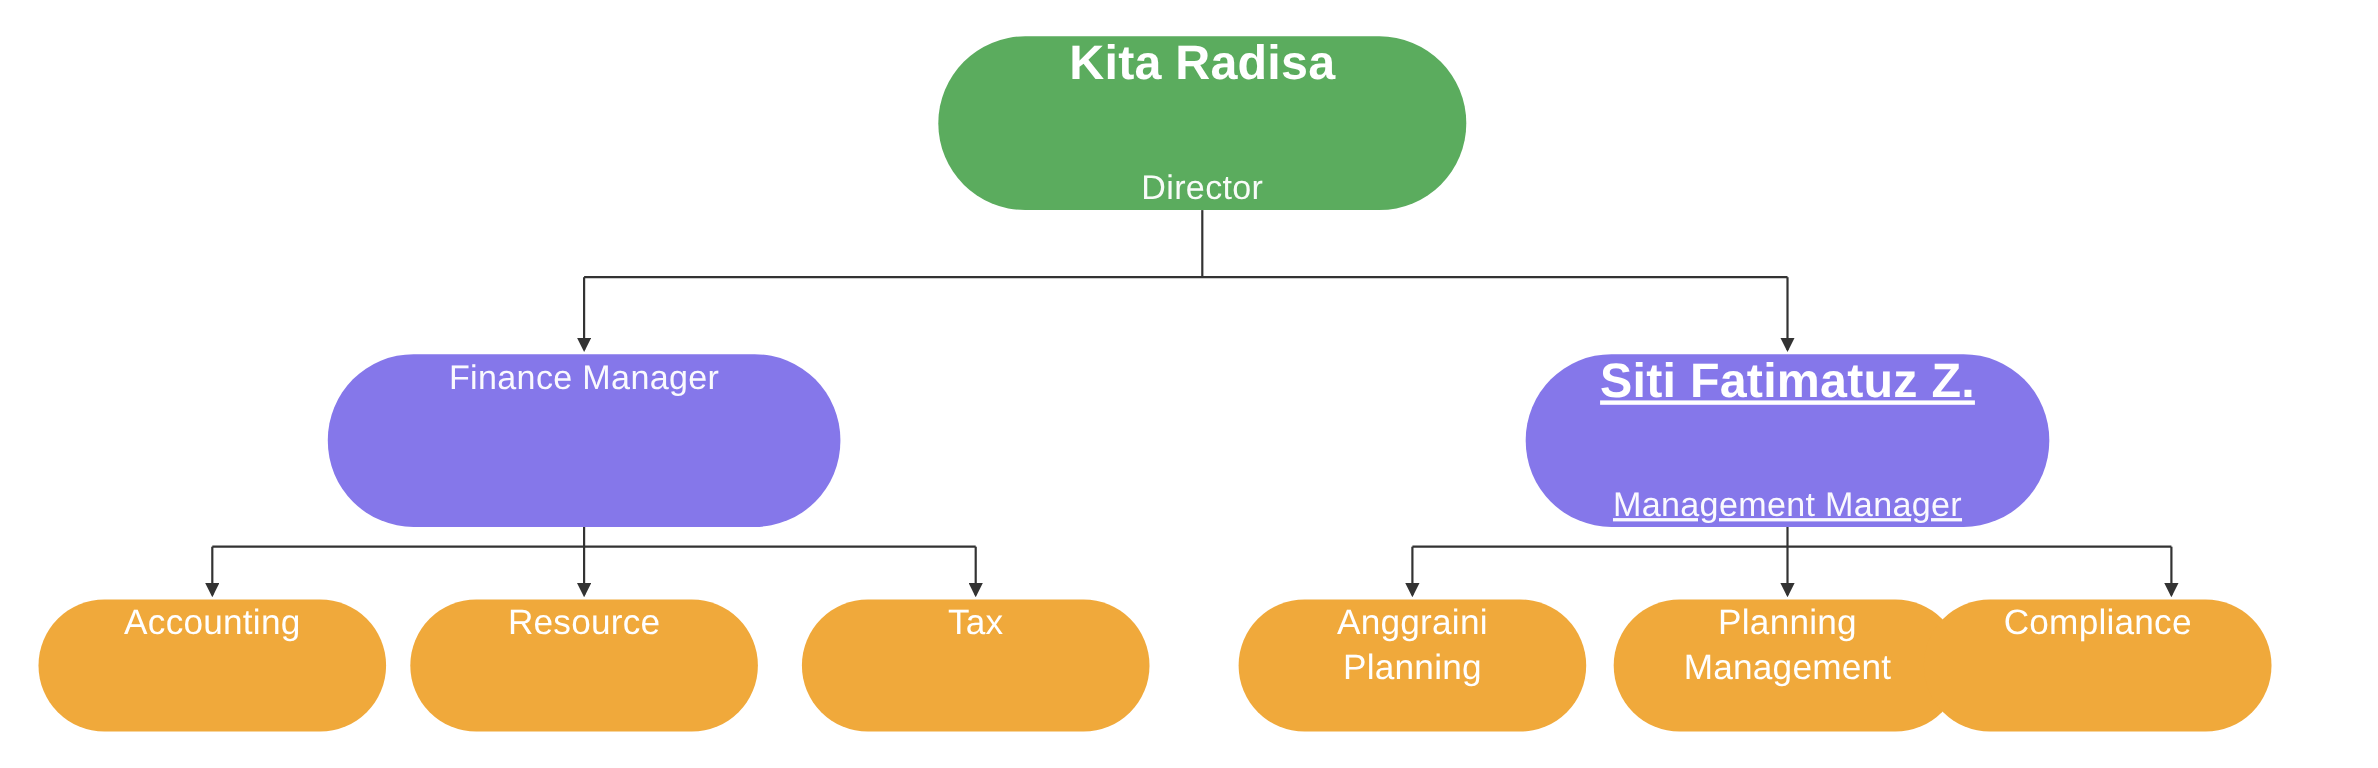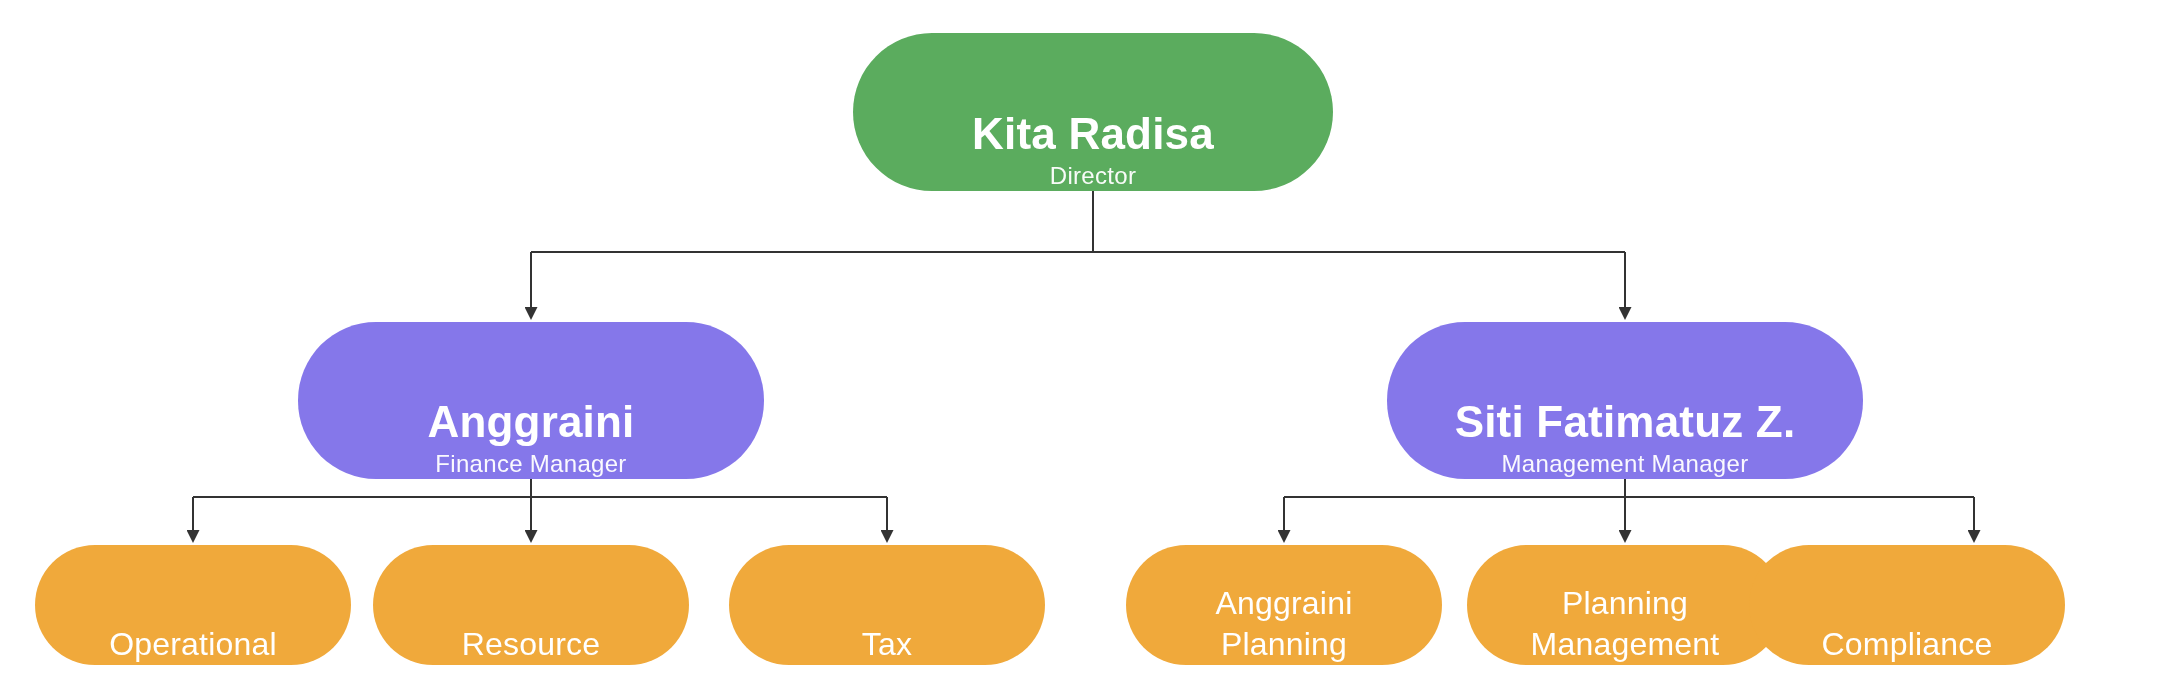--- a/index.html
+++ b/index.html
@@ -23,53 +23,53 @@
   svg.connectors path.line {
     fill: none;
     stroke: var(--connector, #333333);
     stroke-width: 2;
   }
   .node {
     position: absolute;
     display: flex;
     flex-direction: column;
     align-items: center;
-    justify-content: flex-end;
+    justify-content: space-between;
     text-align: center;
     color: var(--node-text, #ffffff);
     box-sizing: border-box;
   }
   .node .name {
     font-size: 44px;
     font-weight: bold;
     line-height: 1.12;
     letter-spacing: 0.2px;
   }
   .node .role {
-    font-size: 24px;
+    font-size: 31px;
     font-weight: normal;
     line-height: 1.25;
     letter-spacing: 0.3px;
     opacity: 0.96;
     margin-top: 3px;
   }
   .node.director {
     left: 853px; top: 33px;
     width: 480px; height: 158px;
     border-radius: 79px;
     background: var(--director-fill, #5bac5e);
   }
   .node.manager {
     top: 322px;
     height: 157px;
     border-radius: 78px;
     background: var(--manager-fill, #8577ea);
   }
   .node.manager-finance   { left: 298px;  width: 466px; }
-  .node.manager-operational { left: 1387px; width: 476px; }
+  .node.manager-operational { left: 1387px; width: 476px; text-decoration: underline; }
   .node.dept {
     top: 545px;
     width: 316px; height: 120px;
     border-radius: 60px;
     background: var(--department-fill, #f0a93b);
     padding: 0 32px;
   }
   .node.dept .label {
     font-size: 32px;
     line-height: 1.28;
@@ -115,31 +115,30 @@
       <path class="line" d="M1974 497 V541" marker-end="url(#arrow)"></path>
     </g>
   </svg>
 
   <div class="node director">
     <div class="name">Kita Radisa</div>
     <div class="role">Director</div>
   </div>
 
   <div class="node manager manager-finance">
-    <div class="name">Anggraini</div>
     <div class="role">Finance Manager</div>
   </div>
 
   <div class="node manager manager-operational">
     <div class="name">Siti Fatimatuz Z.</div>
     <div class="role">Management Manager</div>
   </div>
 
   <div class="node dept dept-accounting">
-    <div class="label">Operational</div>
+    <div class="label">Accounting</div>
   </div>
 
   <div class="node dept dept-billing">
     <div class="label">Resource</div>
   </div>
 
   <div class="node dept dept-tax">
     <div class="label">Tax</div>
   </div>
 

